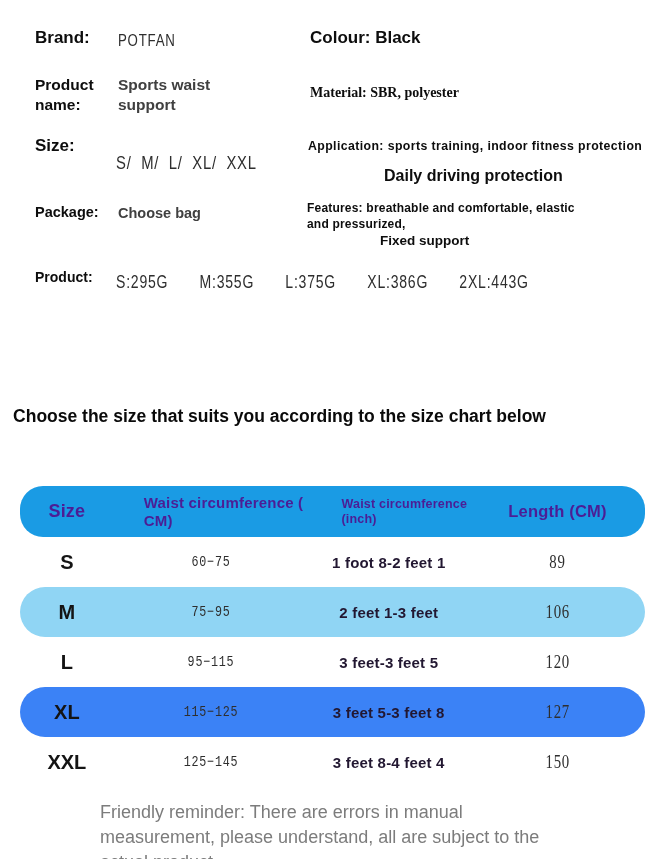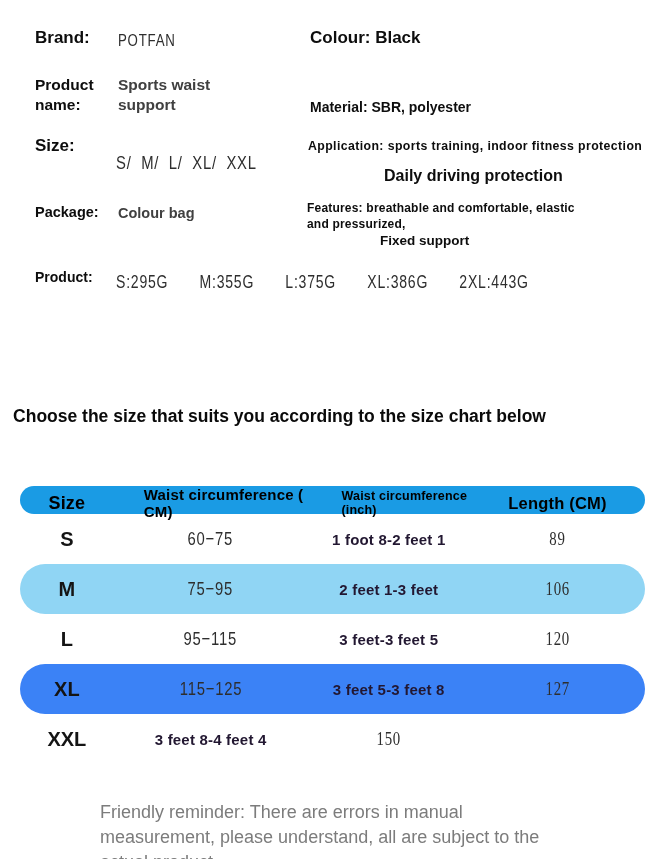--- a/index.html
+++ b/index.html
@@ -9,56 +9,56 @@
   
   .cond{display:inline-block;transform:scaleX(0.78);transform-origin:0 50%;
         white-space:pre;color:#2e2e2e;letter-spacing:1px;}
   .condc{transform-origin:50% 50%;}
   .spec-label{font-weight:bold;color:#0d0d0d;}
   .spec-value{font-weight:bold;color:#404040;}
   .heading{width:559px;text-align:center;font-weight:bold;font-size:17.5px;color:#0a0a0a;}
   
   .tbl{position:absolute;left:20px;top:486px;width:625px;}
   .thead{display:grid;grid-template-columns:15% 31% 26% 28%;align-items:center;
-         height:28px;border-radius:23px;color:#000000;}
+         height:51px;border-radius:23px;color:#4c1d95;}
   .thead .hc{line-height:1.15;letter-spacing:0.2px;font-weight:bold;}
   .hc.h-size{text-align:center;font-size:18px;}
   .hc.h-cm{font-size:15px;padding-left:30px;}
   .hc.h-inch{font-size:12.5px;padding-left:34px;}
   .hc.h-len{text-align:center;font-size:16.5px;}
   .hline{display:block;}
   .trow{display:grid;grid-template-columns:15% 31% 26% 28%;align-items:center;
         height:50px;border-radius:25px;}
   .c{text-align:center;}
   .c.size{font-weight:bold;font-size:20px;color:#141414;}
-  .c.cm{font-size:19px;}
+  .c.cm{font-size:15px;font-family:Liberation Mono, monospace;}
   .c.inch{font-weight:bold;font-size:15px;color:#221731;letter-spacing:0.2px;}
   .c.len{font-size:19px;font-family:Liberation Serif, serif;}
   .footer-note{font-weight:normal;font-size:18px;color:#7c7c7c;line-height:1.4;}
 </style>
 </head>
 <body>
 
 <div class="page">
 
   <div class="abs spec-label" style="left:35px;top:28px;font-size:17px;">Brand:</div>
   <div class="abs" style="left:118px;top:31px;font-size:17px;"><span class="cond">POTFAN</span></div>
   <div class="abs spec-label" style="left:310px;top:28px;font-size:17px;">Colour: Black</div>
 
   <div class="abs spec-label" style="left:35px;top:75px;font-size:15.5px;width:80px;line-height:1.3;">Product name:</div>
   <div class="abs spec-value" style="left:118px;top:75px;font-size:15.5px;width:125px;line-height:1.3;">Sports waist support</div>
-  <div class="abs spec-label" style="left:310px;top:99px;font-size:14px;">Material: SBR, polyester</div>
+  <div class="abs spec-label" style="left:310px;top:85px;font-size:14px;font-family:Liberation Serif, serif;">Material: SBR, polyester</div>
 
   <div class="abs spec-label" style="left:35px;top:136px;font-size:17px;">Size:</div>
   <div class="abs" style="left:116px;top:141px;font-size:19px;margin-top:11px;"><span class="cond" style="word-spacing:6px;">S/ M/ L/ XL/ XXL</span></div>
   <div class="abs spec-label" style="left:308px;top:139px;font-size:12.3px;letter-spacing:0.4px;">Application: sports training, indoor fitness protection</div>
   <div class="abs spec-label" style="left:384px;top:167px;font-size:16px;">Daily driving protection</div>
 
   <div class="abs spec-label" style="left:35px;top:204px;font-size:14.5px;">Package:</div>
-  <div class="abs spec-value" style="left:118px;top:205px;font-size:14.5px;">Colour bag</div>
+  <div class="abs spec-value" style="left:118px;top:205px;font-size:14.5px;">Choose bag</div>
   <div class="abs spec-label" style="left:307px;top:200px;font-size:12px;width:290px;line-height:1.35;letter-spacing:0.2px;">Features: breathable and comfortable, elastic and pressurized,</div>
   <div class="abs spec-label" style="left:380px;top:233px;font-size:13.5px;">Fixed support</div>
 
   <div class="abs spec-label" style="left:35px;top:269px;font-size:14px;">Product:</div>
   <div class="abs" style="left:116px;top:272px;font-size:18px;"><span class="cond" style="word-spacing:14px;">S:295G  M:355G  L:375G  XL:386G  2XL:443G</span></div>
 
   <div class="abs heading" style="left:0;top:406px;">Choose the size that suits you according to the size chart below</div>
 
   <div class="tbl">
 
@@ -98,20 +98,21 @@
 
     <div class="trow" style="background:#3b82f6;">
       <div class="c size">XL</div>
       <div class="c cm"><span class="cond condc">115−125</span></div>
       <div class="c inch">3 feet 5-3 feet 8</div>
       <div class="c len"><span class="cond condc">127</span></div>
     </div>
 
     <div class="trow">
       <div class="c size">XXL</div>
+      <div class="c cm"><span class="cond condc">125−145</span></div>
       <div class="c inch">3 feet 8-4 feet 4</div>
       <div class="c len"><span class="cond condc">150</span></div>
     </div>
 
   </div>
 
   <div class="abs footer-note" style="left:100px;top:800px;width:475px;">Friendly reminder: There are errors in manual measurement, please understand, all are subject to the actual product</div>
 
 </div>
 

